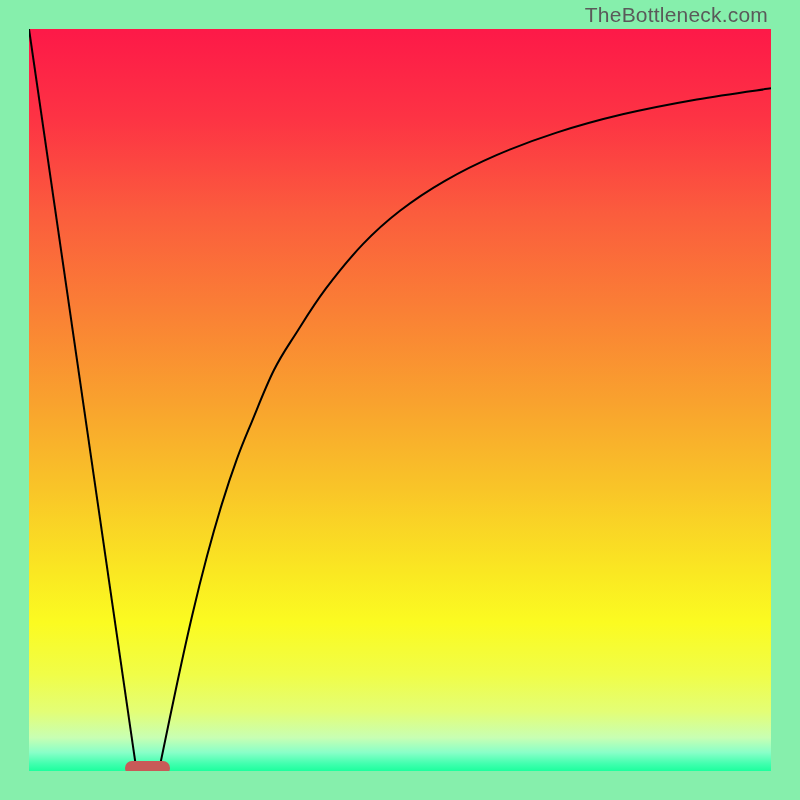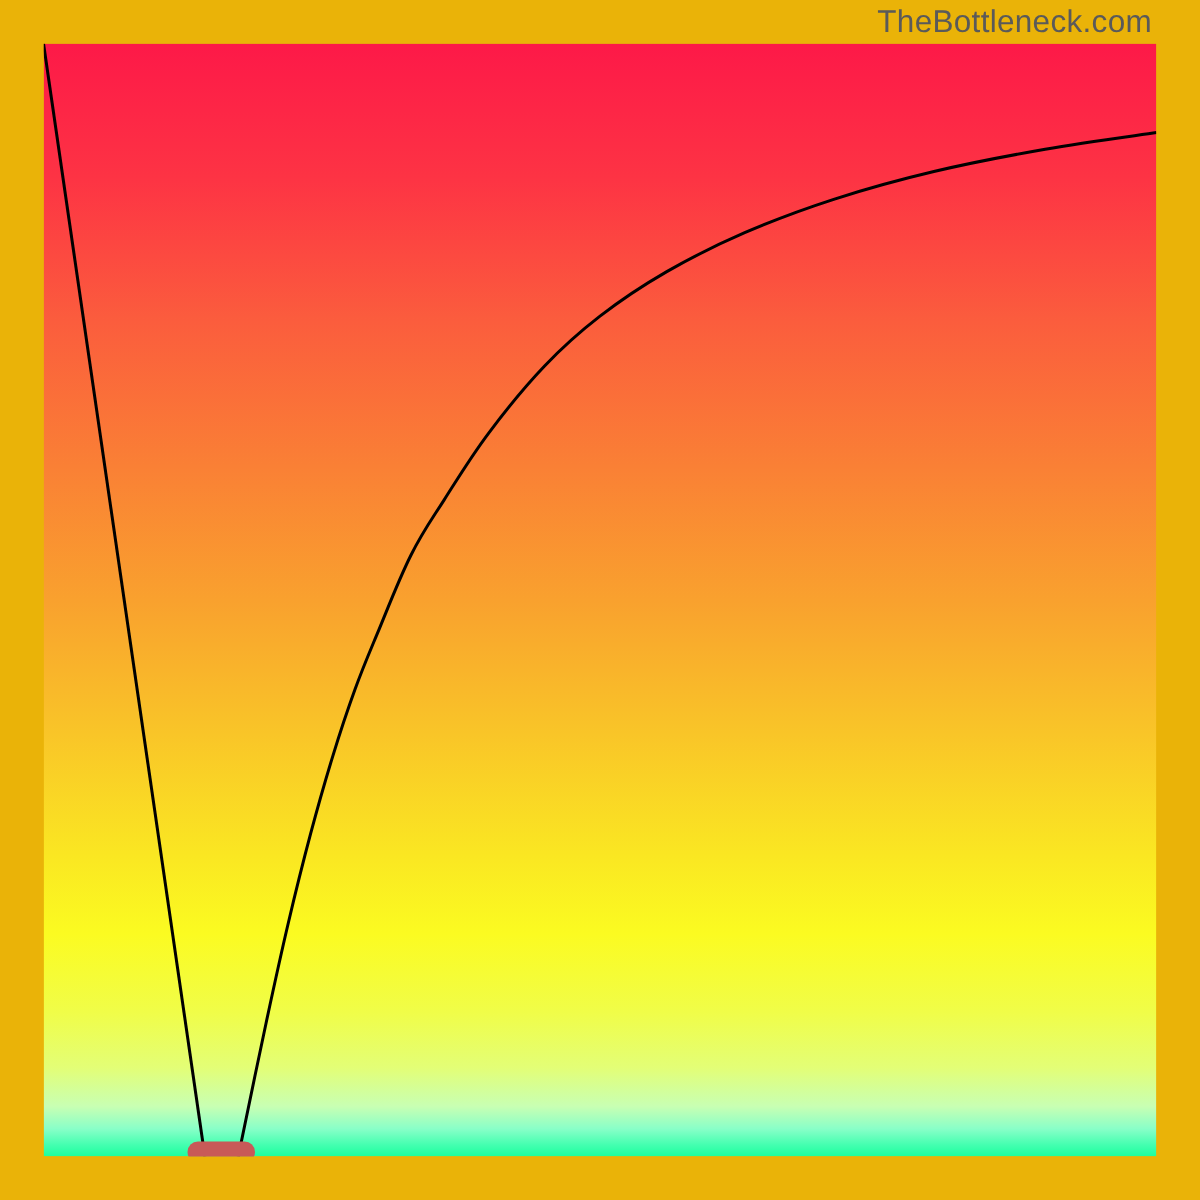--- a/index.html
+++ b/index.html
@@ -8,21 +8,21 @@
     width: 800px;
     height: 800px;
     overflow: hidden;
     background: #000;
     font-family: Arial, Helvetica, sans-serif;
   }
   .frame {
     position: relative;
     width: 800px;
     height: 800px;
-    background: #eab308;
+    background: #86efac;
   }
   .plot-area {
     position: absolute;
     left: 29px;
     top: 29px;
     width: 742px;
     height: 742px;
     overflow: hidden;
   }
   .gradient-bg {

